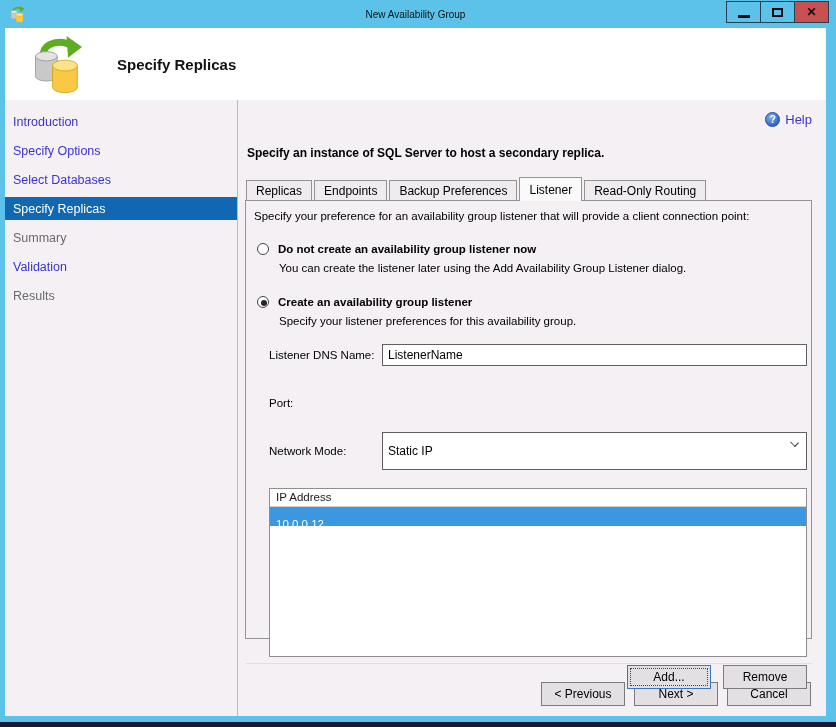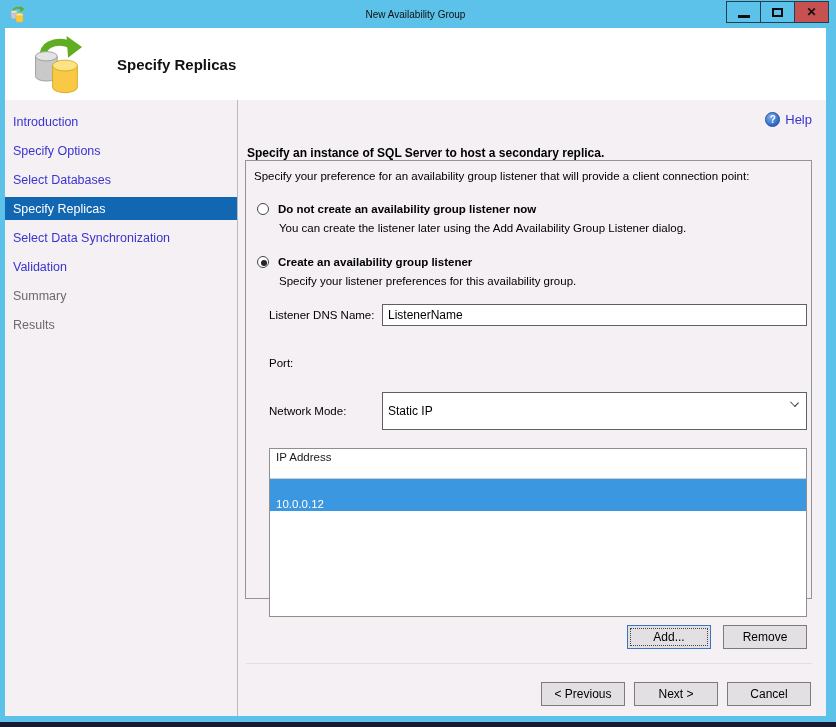--- a/index.html
+++ b/index.html
@@ -149,26 +149,26 @@
     border-right: 1.5px solid #333; border-bottom: 1.5px solid #333;
     transform: rotate(45deg) scaleY(0.8);
   }
 
   .ip-list {
     margin: 0 0 0 16px; height: 169px; flex: none;
     border: 1px solid #8f8f8f; background: #ffffff;
     overflow: hidden;
   }
   .ip-header {
-    height: 30px; line-height: 17px;
+    height: 18px; line-height: 17px;
     padding: 0 6px; font-size: 11.5px; color: #1a1a1a;
     background: #ffffff; border-bottom: 1px solid #cfcfcf;
     cursor: default;
   }
-  .ip-row { height: 19px; line-height: 19px; padding: 16px 6px; font-size: 11.5px; cursor: pointer; }
+  .ip-row { height: 19px; line-height: 19px; padding: 8px 6px; font-size: 11.5px; cursor: pointer; }
   .ip-row.selected { background: #3b98e0; color: #ffffff; }
 
   .panel-buttons { display: flex; justify-content: flex-end; gap: 12px; margin-top: 8px; flex: none; }
   .btn {
     min-width: 84px; height: 24px;
     background: #e2e0e2; border: 1px solid #7b7b7b;
     font-family: "Liberation Sans", sans-serif;
     font-size: 12px; color: #000; cursor: pointer;
   }
   .btn.focused {
@@ -222,37 +222,43 @@
       <div class="header-title">Specify Replicas</div>
     </div>
 
     <div class="body">
 
       <div class="sidebar">
         <div class="side-item link">Introduction</div>
         <div class="side-item link">Specify Options</div>
         <div class="side-item link">Select Databases</div>
         <div class="side-item active">Specify Replicas</div>
-        <div class="side-item link">Select Data Synchronization</div>
+        <div class="side-item disabled">Summary</div>
         <div class="side-item link">Validation</div>
-        <div class="side-item disabled">Summary</div>
         <div class="side-item disabled">Results</div>
       </div>
 
       <div class="main">
 
         <div class="help-row">
           <div class="help-link">
             <span class="help-icon">?</span>
             <span class="help-label">Help</span>
           </div>
         </div>
 
         <div class="main-heading">Specify an instance of SQL Server to host a secondary replica.</div>
 
+        <div class="tabs">
+          <div class="tab">Replicas</div>
+          <div class="tab">Endpoints</div>
+          <div class="tab">Backup Preferences</div>
+          <div class="tab active">Listener</div>
+          <div class="tab">Read-Only Routing</div>
+        </div>
 
         <div class="tab-panel">
 
           <div class="panel-desc">Specify your preference for an availability group listener that will provide a client connection point:</div>
 
           <div class="radio-row first">
             <span class="radio-circle"></span>
             <span class="radio-label">Do not create an availability group listener now</span>
           </div>
           <div class="radio-sub">You can create the listener later using the Add Availability Group Listener dialog.</div>

